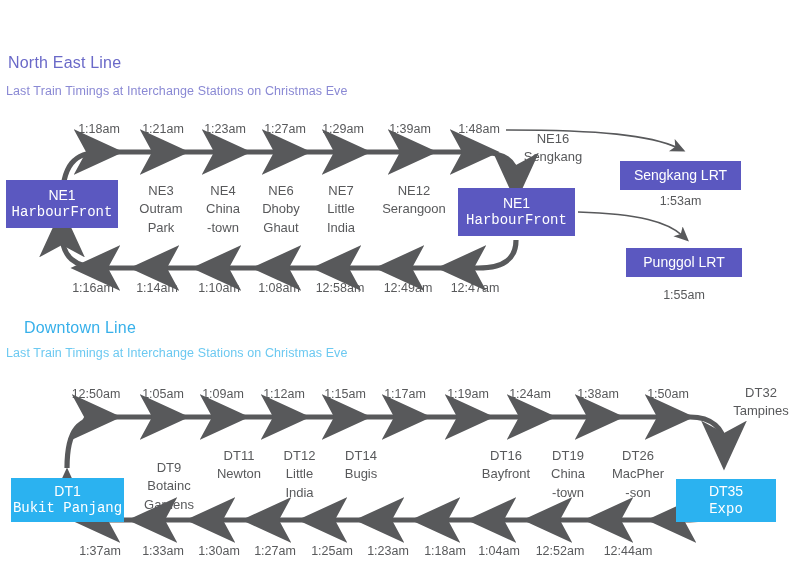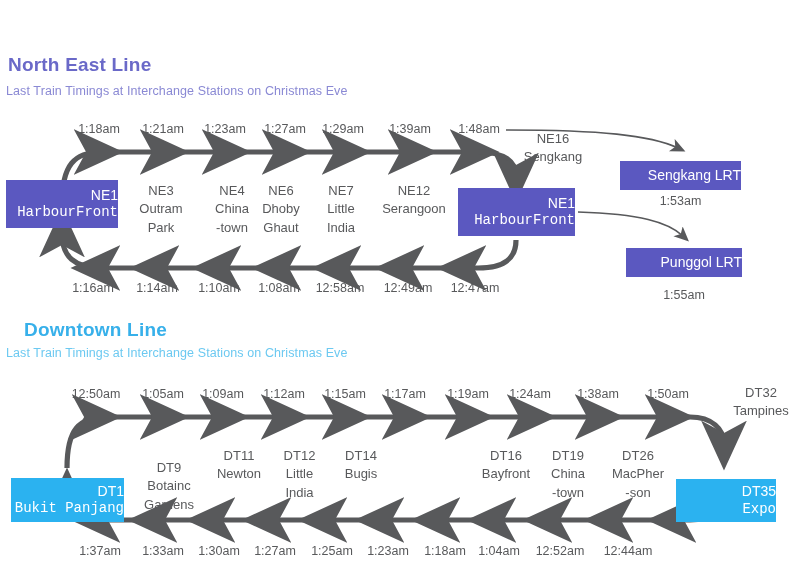--- a/index.html
+++ b/index.html
@@ -10,43 +10,43 @@
     font-family:"Liberation Sans", sans-serif;
     color:#58595b;
     overflow:hidden;
     position:relative;
   }
   .canvas{position:relative;width:800px;height:581px;}
 
   
   .sec-title{
     position:absolute;
-    font-size:19px;
-    font-weight:bold;
+    font-size:16px;
+    font-weight:normal;
     letter-spacing:0.2px;
     white-space:nowrap;
   }
   .sec-sub{
     position:absolute;
     font-size:12.5px;
     letter-spacing:0.1px;
     white-space:nowrap;
   }
   .nel-title{color:#6a69c8;left:8px;top:54px;}
   .nel-sub{color:#8a89d4;left:6px;top:84px;}
   .dtl-title{color:#37b0ea;left:8px;top:319px;margin-left:16px;}
   .dtl-sub{color:#6cc9f1;left:6px;top:346px;}
 
   
   .box{
     position:absolute;
     box-sizing:border-box;
     display:flex;
     flex-direction:column;
-    align-items:flex-end;
+    align-items:center;
     justify-content:center;
     line-height:1.22;
     font-size:14px;
     color:#ffffff;
     text-align:center;
     white-space:nowrap;
     z-index:5;
   }
   .box.purple{background:#5b58c0;}
   .box.cyan{background:#2bb2f0;margin-top:32px;}
@@ -118,21 +118,21 @@
   <div class="box purple" id="box-ne16">
     <span class="l1">NE1</span>
     <span class="l2">HarbourFront</span>
   </div>
 
   <div class="stn" style="left:130px;top:182px;width:62px;">
     <span class="code">NE3</span>
     <span class="nm">Outram</span>
     <span class="nm2">Park</span>
   </div>
-  <div class="stn" style="left:201px;top:182px;width:62px;">
+  <div class="stn" style="left:192px;top:182px;width:62px;">
     <span class="code">NE4</span>
     <span class="nm">China</span>
     <span class="nm2">-town</span>
   </div>
   <div class="stn" style="left:249px;top:182px;width:64px;">
     <span class="code">NE6</span>
     <span class="nm">Dhoby</span>
     <span class="nm2">Ghaut</span>
   </div>
   <div class="stn" style="left:312px;top:182px;width:58px;">

